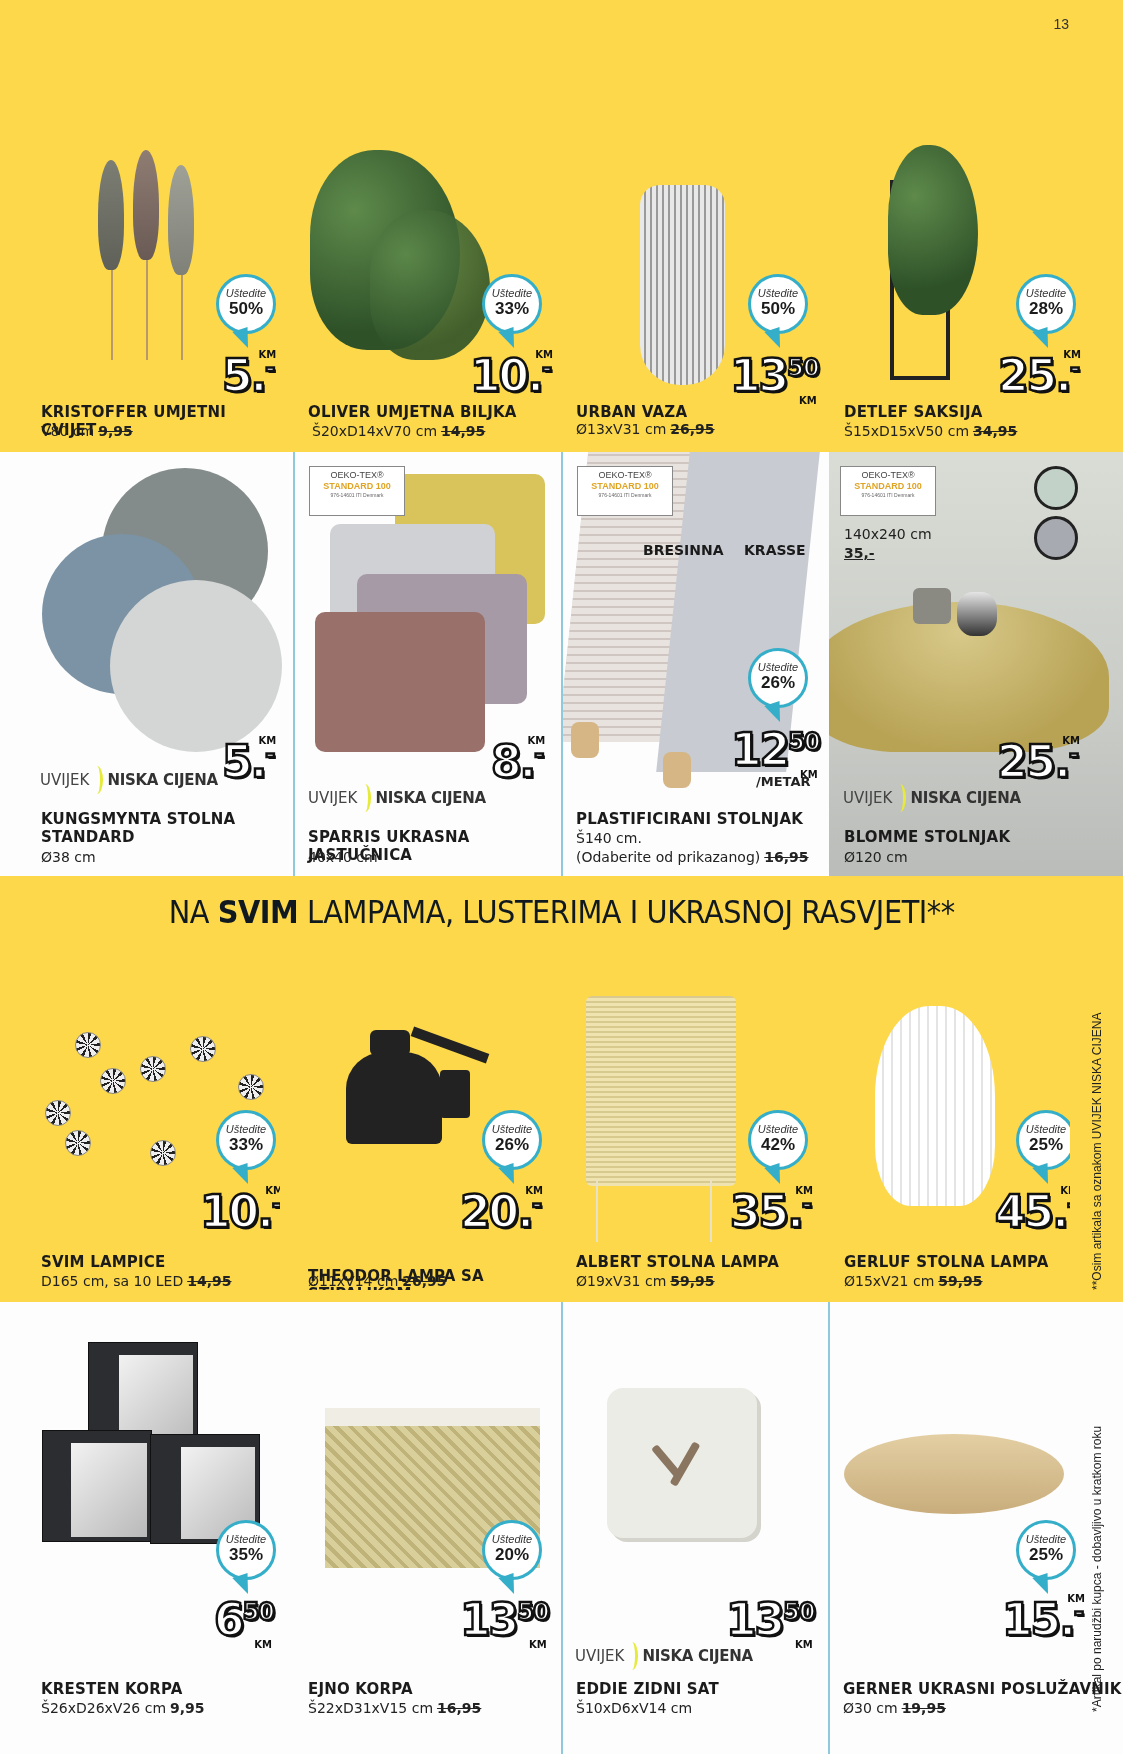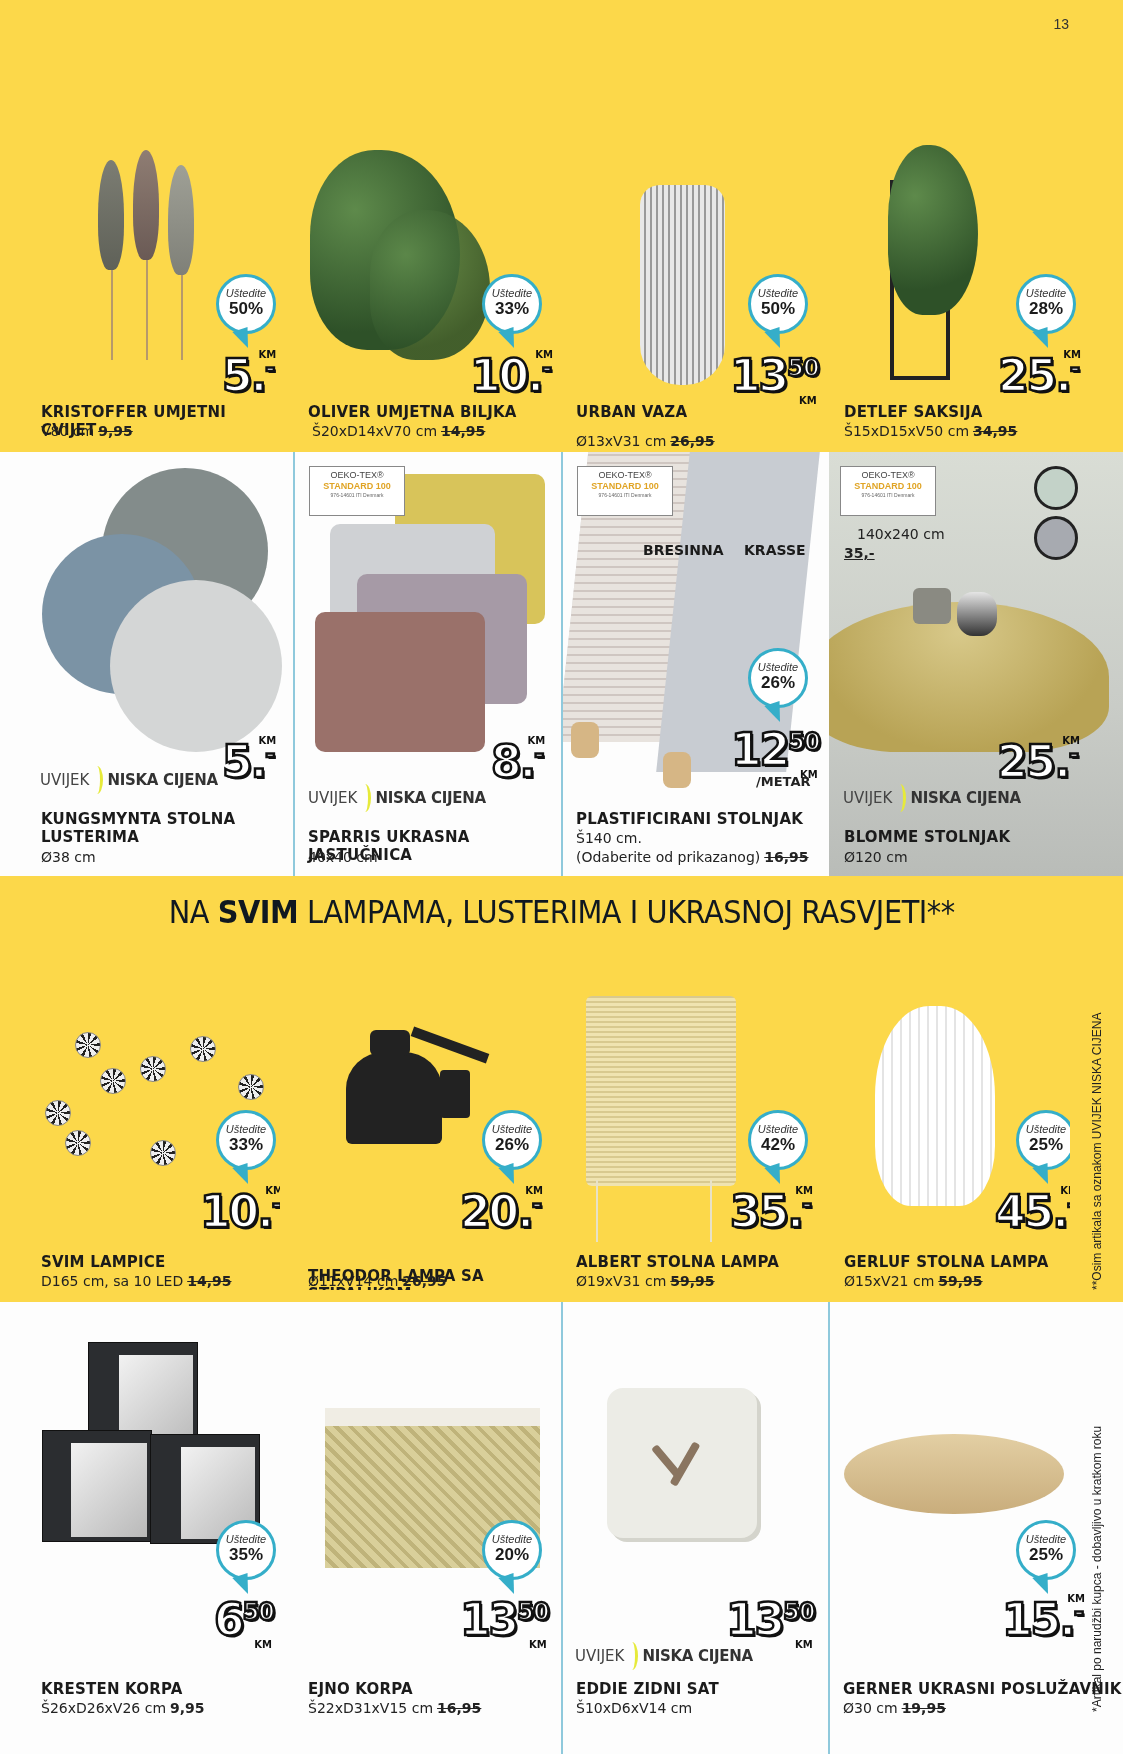--- a/index.html
+++ b/index.html
@@ -105,21 +105,21 @@
     </div>
 
     <div class="cell" style="left:560px;top:0;width:280px;height:310px;">
       <div class="vase" style="left:80px;top:45px;width:85px;height:200px;"></div>
       <div class="bubble" style="left:188px;top:134px;">
           <span class="lbl">Uštedite</span>
           <span class="pct">50%</span>
         </div>
       <div class="price" style="left:170px;top:214px;"><span>13</span><span class="dec">50</span><span class="km" style="right:2px;bottom:-8px;">KM</span></div>
       <div class="prod-name" style="left:16px;top:263px;">URBAN VAZA</div>
-      <div class="prod-dims" style="left:16px;top:292px;"><span>Ø13xV31 cm</span><span class="old">26,95</span></div>
+      <div class="prod-dims" style="left:16px;top:280px;"><span>Ø13xV31 cm</span><span class="old">26,95</span></div>
     </div>
 
     <div class="cell" style="left:840px;top:0;width:283px;height:310px;">
       <div class="stand" style="left:50px;top:40px;width:60px;height:200px;"></div>
       <div class="leafy" style="left:48px;top:5px;width:90px;height:170px;"></div>
       <div class="bubble" style="left:176px;top:134px;">
           <span class="lbl">Uštedite</span>
           <span class="pct">28%</span>
         </div>
       <div class="price" style="left:158px;top:214px;"><span>25.</span><span class="dec">-</span><span class="km" style="right:-2px;top:-4px;">KM</span></div>
@@ -129,21 +129,21 @@
   </div>
 
   <div class="section" style="top:452px;height:424px;">
 
     <div class="cell white" style="left:0;top:0;width:293px;height:424px;">
       <div class="mat" style="left:102px;top:16px;width:166px;height:166px;background:#838c8b;"></div>
       <div class="mat" style="left:42px;top:82px;width:160px;height:160px;background:#7b93a5;"></div>
       <div class="mat" style="left:110px;top:128px;width:172px;height:172px;background:#d4d6d6;"></div>
       <div class="price" style="left:222px;top:288px;color:#fff;"><span>5.</span><span class="dec">-</span><span class="km" style="right:-2px;top:-4px;">KM</span></div>
       <div class="uvijek" style="left:40px;top:314px;"><span>UVIJEK</span><span class="moon"></span><b>NISKA CIJENA</b></div>
-      <div class="prod-name" style="left:41px;top:358px;"><span>KUNGSMYNTA STOLNA</span><br><span>LUSTERIMA</span></div>
+      <div class="prod-name" style="left:41px;top:358px;"><span>KUNGSMYNTA STOLNA</span><br><span>STANDARD</span></div>
       <div class="prod-dims" style="left:41px;top:396px;">Ø38 cm</div>
     </div>
     <div class="vdivider" style="left:293px;top:0;height:424px;"></div>
 
     <div class="cell white" style="left:295px;top:0;width:266px;height:424px;">
       <div class="pillow" style="left:100px;top:22px;width:150px;height:150px;background:#d8c45a;"></div>
       <div class="pillow" style="left:35px;top:72px;width:165px;height:130px;background:#cfd1d4;"></div>
       <div class="pillow" style="left:62px;top:122px;width:170px;height:130px;background:#a69aa6;"></div>
       <div class="pillow" style="left:20px;top:160px;width:170px;height:140px;background:#9a716a;"></div>
       <div class="oeko" style="left:14px;top:14px;"><span>OEKO-TEX®</span><br><span class="std">STANDARD 100</span><span class="tiny">976-14601 ITI Denmark</span></div>
@@ -173,21 +173,21 @@
       <div class="prod-dims" style="left:13px;top:396px;"><span>(Odaberite od prikazanog)</span><span class="old">16,95</span></div>
     </div>
 
     <div class="cell grey" style="left:829px;top:0;width:294px;height:424px;">
       <div class="clothtable" style="left:-20px;top:150px;width:300px;height:150px;"></div>
       <div class="shape" style="left:84px;top:136px;width:38px;height:36px;border-radius:6px;background:#8a8a82;"></div>
       <div class="shape" style="left:128px;top:140px;width:40px;height:44px;border-radius:40%;background:linear-gradient(#e5e5e5,#333);"></div>
       <div class="oeko" style="left:11px;top:14px;"><span>OEKO-TEX®</span><br><span class="std">STANDARD 100</span><span class="tiny">976-14601 ITI Denmark</span></div>
       <div class="swatch" style="left:205px;top:14px;background:#c3d2c8;"></div>
       <div class="swatch" style="left:205px;top:64px;background:#a7aab0;"></div>
-      <div class="prod-dims" style="left:28px;top:73px;">140x240 cm</div>
+      <div class="prod-dims" style="left:15px;top:73px;">140x240 cm</div>
       <div class="prod-dims" style="left:15px;top:92px;font-weight:700;text-decoration:underline;">35,-</div>
       <div class="price" style="left:168px;top:288px;"><span>25.</span><span class="dec">-</span><span class="km" style="right:-2px;top:-4px;">KM</span></div>
       <div class="uvijek" style="left:14px;top:332px;"><span>UVIJEK</span><span class="moon"></span><b>NISKA CIJENA</b></div>
       <div class="prod-name" style="left:15px;top:376px;">BLOMME STOLNJAK</div>
       <div class="prod-dims" style="left:15px;top:396px;">Ø120 cm</div>
     </div>
   </div>
 
   <div class="headline" style="top:890px;">
     <div><span class="sub"><span>NA </span><b>SVIM</b><span> LAMPAMA, LUSTERIMA I UKRASNOJ RASVJETI**</span></span></div>

